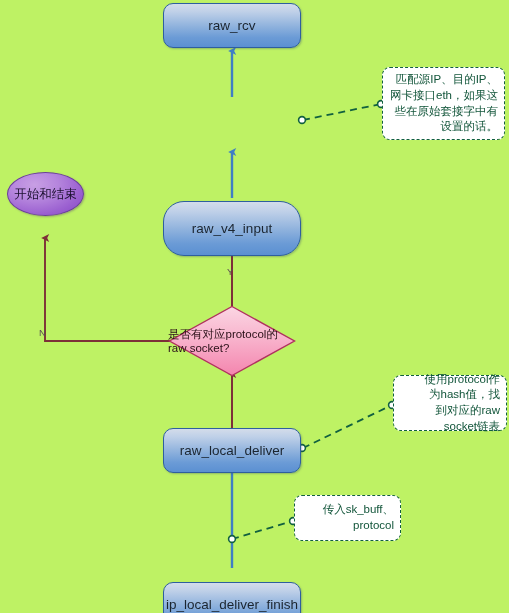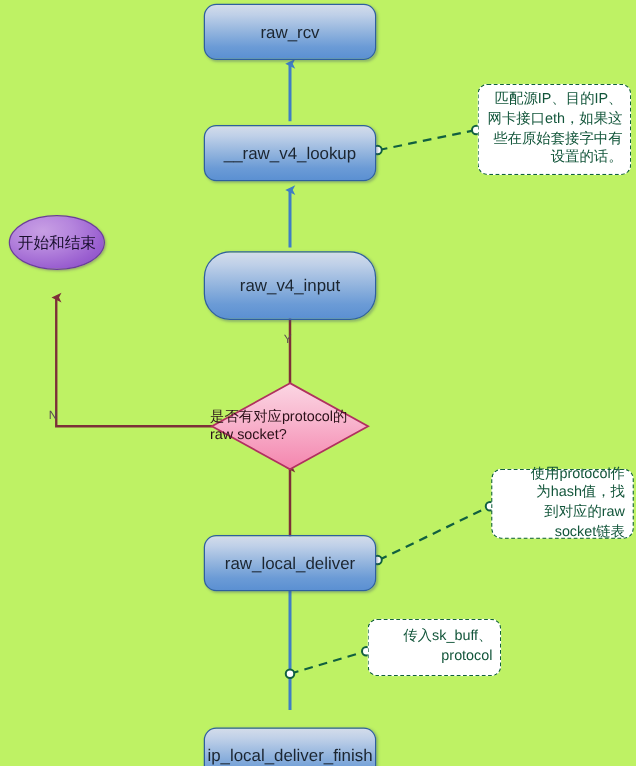--- a/index.html
+++ b/index.html
@@ -168,23 +168,20 @@
       <line x1="232" y1="539" x2="293" y2="521" stroke="#11603f" stroke-width="1.8" stroke-dasharray="7,5"></line>
       <circle cx="232" cy="539" r="3.4" fill="#ffffff" stroke="#11603f" stroke-width="1.6"></circle>
       <circle cx="293" cy="521" r="3.4" fill="#ffffff" stroke="#11603f" stroke-width="1.6"></circle>
     </g>
   </svg>
 
   <div class="node proc" style="left:163px; top:3px; width:138px; height:45px;">
     <span>raw_rcv</span>
   </div>
 
-  <div class="node proc" style="left:163px; top:100px; width:138px; height:45px;">
-    <span>__raw_v4_lookup</span>
-  </div>
 
   <div class="node proc" style="left:163px; top:201px; width:138px; height:55px;border-radius:21px;">
     <span>raw_v4_input</span>
   </div>
 
   <div class="decision" style="left:168px; top:305px; width:128px; height:72px;">
     <svg width="128" height="72" viewBox="0 0 128 72" xmlns="http://www.w3.org/2000/svg">
       <defs>
         <linearGradient id="dgrad" x1="0" y1="0" x2="0" y2="1">
           <stop offset="0%" stop-color="#fbd6e3"></stop>

